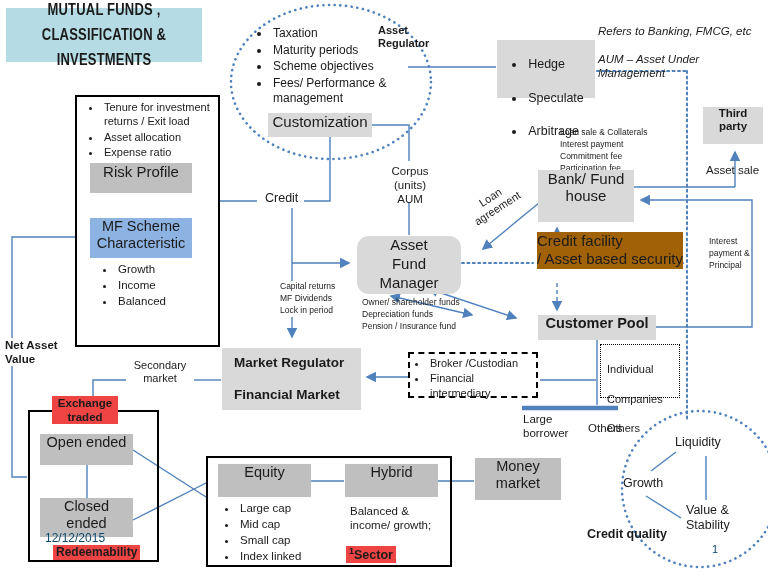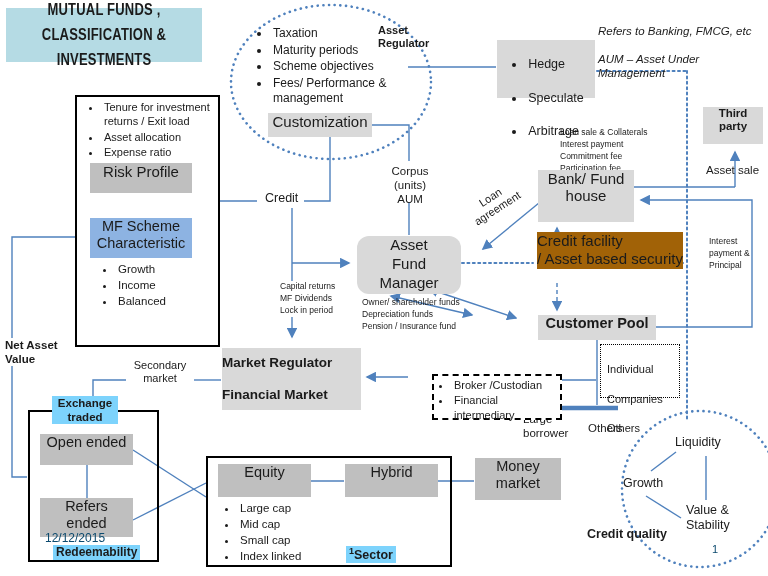--- a/index.html
+++ b/index.html
@@ -10,21 +10,21 @@
   .box{position:absolute;display:flex;align-items:flex-start;justify-content:center;
        text-align:center;white-space:pre-line;line-height:1.15;z-index:3;}
   .g1{background:var(--gray-dark);}
   .g2{background:var(--gray-light);}
   .blue{background:var(--mf-blue);}
   .b{font-weight:bold;}
   .i{font-style:italic;}
   .frame{position:absolute;border:2px solid #000;background:transparent;z-index:2;}
   ul.blt{position:absolute;margin:0;padding-left:16px;list-style:disc;z-index:3;line-height:1.3;}
   ul.blt li{margin:0;padding:0 0 1px 2px;}
-  .whitebg{background:#7dd3fc;padding:0 3px;}
+  .whitebg{background:#ef4444;padding:0 3px;}
   .titlebox{position:absolute;left:6px;top:8px;width:196px;height:54px;background:var(--title-bg);
             display:flex;align-items:center;text-align:center;z-index:3;}
   .titlebox span{font-weight:bold;font-size:13px;line-height:1.55;letter-spacing:.2px;
             transform:scaleY(1.25);display:inline-block;white-space:pre-line;}
   .muted{color:#0c4a6e;}
 </style>
 </head>
 <body>
 
 <div id="canvas">
@@ -175,58 +175,60 @@
   <div class="box g2 b" style="left:538px;top:315px;width:118px;height:25px;font-size:14.5px;">Customer Pool</div>
   <div class="lbl" style="left:600px;top:344px;width:72px;height:50px;border:1.5px dotted #000;font-size:11px;padding:2px 0 0 6px;line-height:1.35;background:#fff;">
     <span>Individual</span><br>
     <span>Companies</span><br>
     <span>Others</span>
   </div>
   <div class="lbl" style="left:523px;top:412px;font-size:11.5px;">Large
 borrower</div>
   <div class="lbl" style="left:588px;top:421px;font-size:11.5px;">Others</div>
 
-  <div class="box g2" style="left:222px;top:348px;width:139px;height:62px;flex-direction:column;justify-content:space-between;padding:7px 0;box-sizing:border-box;">
+  <div class="box g2" style="left:222px;top:348px;width:139px;height:62px;flex-direction:column;justify-content:space-between;padding:7px 12px;box-sizing:border-box;">
     <span class="b" style="font-size:13.5px;">Market Regulator</span>
     <span class="b" style="font-size:13.5px;">Financial Market</span>
   </div>
 
-  <div style="position:absolute;left:432px;top:352px;width:130px;height:46px;border:2px dashed #000;z-index:3;background:#fff;box-sizing:border-box;margin-top:22px;">
+  <div style="position:absolute;left:408px;top:352px;width:130px;height:46px;border:2px dashed #000;z-index:3;background:#fff;box-sizing:border-box;">
     <ul class="blt" style="position:static;font-size:11px;padding-left:18px;padding-top:2px;">
       <li>Broker /Custodian</li>
       <li>Financial intermediary</li>
     </ul>
   </div>
 
   <div class="lbl" style="left:127px;top:359px;width:66px;font-size:11px;text-align:center;">Secondary
 market</div>
   <div class="lbl b" style="left:5px;top:338px;font-size:11.5px;background:#fff;">Net Asset
 Value</div>
 
   <div class="frame" style="left:28px;top:410px;width:127px;height:148px;border-width:2.5px;"></div>
   <div class="lbl b whitebg" style="left:52px;top:396px;width:60px;font-size:11.5px;text-align:center;">Exchange
 traded</div>
   <div class="box g1" style="left:40px;top:434px;width:93px;height:31px;font-size:14.5px;">Open ended</div>
-  <div class="box g1" style="left:40px;top:498px;width:93px;height:39px;font-size:14.5px;">Refers
+  <div class="box g1" style="left:40px;top:498px;width:93px;height:39px;font-size:14.5px;">Closed
 ended</div>
   <svg class="wires" width="768" height="576" style="z-index:3;pointer-events:none;">
     <path d="M87,465 V498" stroke="#4f81bd" stroke-width="1.4" fill="none"></path>
   </svg>
   <div class="lbl muted" style="left:45px;top:531px;font-size:12px;z-index:4;">12/12/2015</div>
   <div class="lbl b whitebg" style="left:53px;top:545px;font-size:12px;z-index:5;">Redeemability</div>
 
   <div class="frame" style="left:206px;top:456px;width:242px;height:107px;border-width:2.5px;"></div>
   <div class="box g1" style="left:218px;top:464px;width:93px;height:33px;font-size:14.5px;">Equity</div>
   <ul class="blt" style="left:222px;top:501px;width:90px;font-size:11.5px;">
     <li>Large cap</li>
     <li>Mid cap</li>
     <li>Small cap</li>
     <li>Index linked</li>
   </ul>
   <div class="box g1" style="left:345px;top:464px;width:93px;height:33px;font-size:14.5px;">Hybrid</div>
+  <div class="lbl" style="left:350px;top:504px;font-size:11.5px;">Balanced &amp;
+income/ growth;</div>
   <div class="lbl b whitebg" style="left:346px;top:546px;font-size:12.5px;z-index:5;"><sup style="font-size:9px;">1</sup><span>Sector</span></div>
 
   <div class="box g1" style="left:475px;top:458px;width:86px;height:42px;font-size:14.5px;">Money
 market</div>
 
   <div class="lbl" style="left:675px;top:435px;font-size:12.5px;">Liquidity</div>
   <div class="lbl" style="left:623px;top:476px;font-size:12.5px;">Growth</div>
   <div class="lbl" style="left:686px;top:503px;font-size:12.5px;">Value &amp;
 Stability</div>
   <div class="lbl b" style="left:587px;top:527px;font-size:12.5px;">Credit quality</div>

